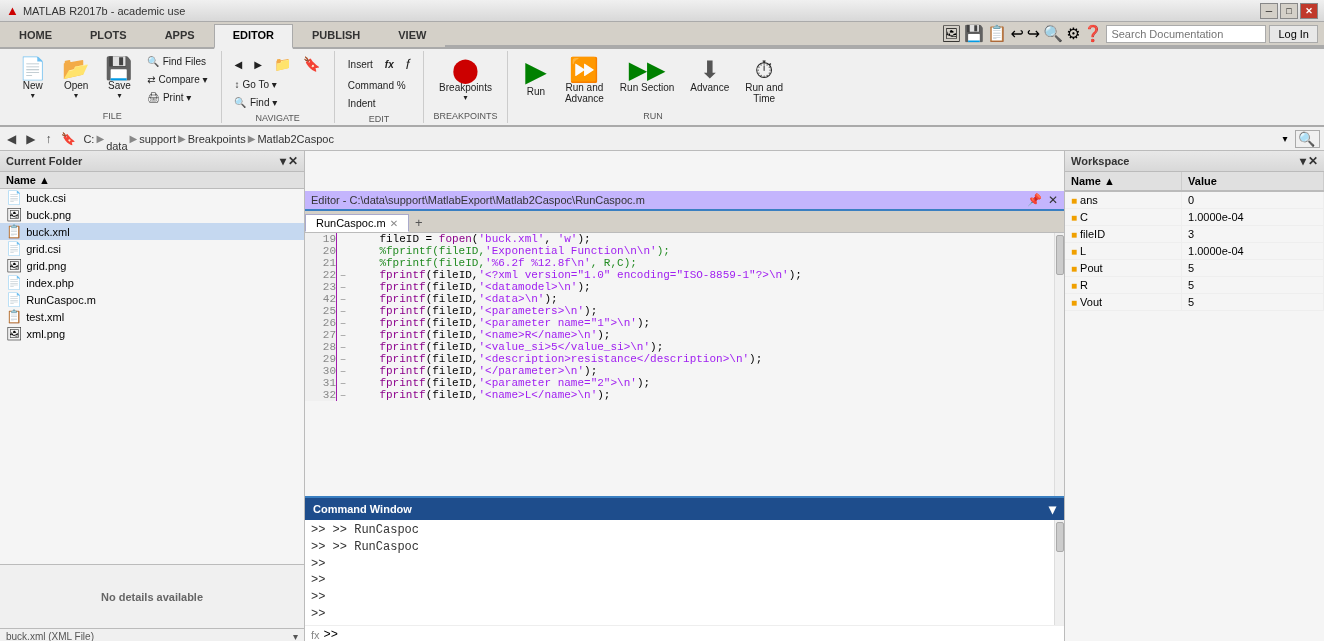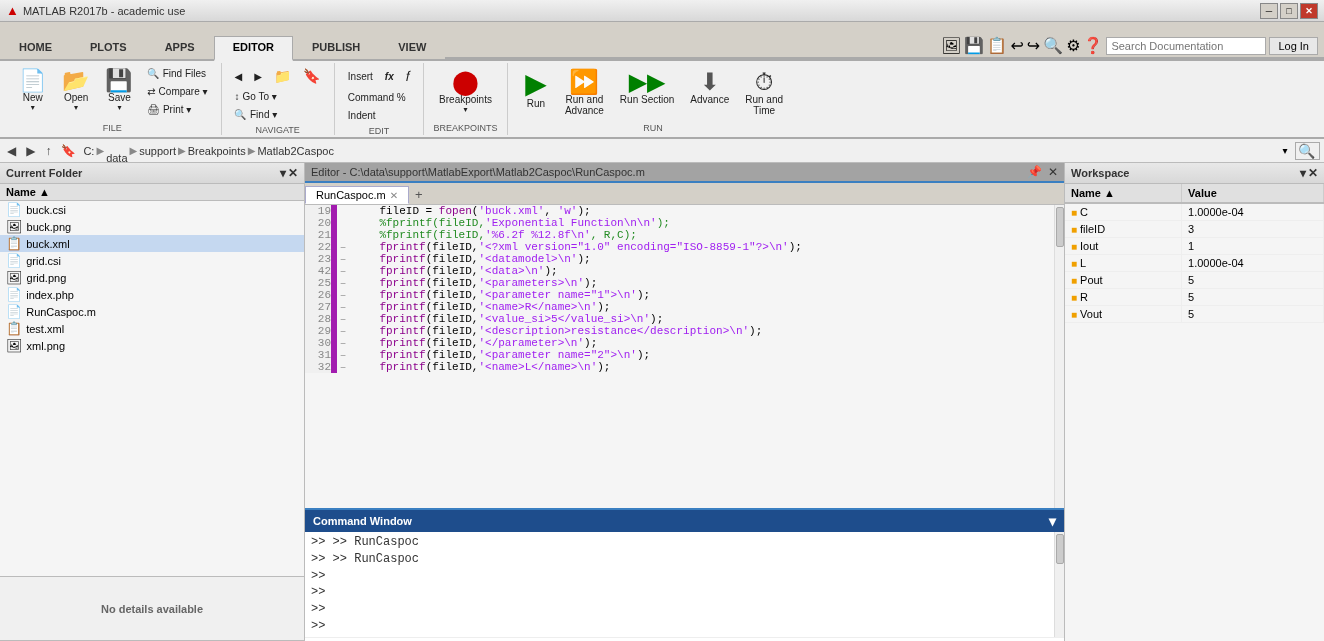--- a/index.html
+++ b/index.html
@@ -20,21 +20,21 @@
       width: 18px; height: 16px; font-size: 9px; display: flex; align-items: center; justify-content: center;
       background: #d4d0c8; border: 1px solid #888; cursor: pointer; font-weight: bold;
     }
     #titlebar .win-btn.close { background: #c0392b; color: white; }
 
     
     #ribbon-tabs {
       display: flex;
       background: #d4d0c8;
       border-bottom: 2px solid #aaa;
-      padding-top: 14px;
+      padding-top: 2px;
     }
     .ribbon-tab {
       padding: 4px 18px;
       font-size: 11px;
       font-weight: bold;
       color: #333;
       cursor: pointer;
       border: 1px solid transparent;
       border-bottom: none;
       background: #d4d0c8;
@@ -201,28 +201,29 @@
 
     
     #center-panel {
       flex: 1;
       display: flex;
       flex-direction: column;
       background: #f5f5f5;
       min-width: 0;
     }
     .editor-titlebar {
-      background: #a3a3a3;
+      background: #c4b5fd;
       border-bottom: 2px solid #3a7fc1;
       padding: 2px 6px;
       font-size: 11px;
       color: #333;
       display: flex;
       align-items: center;
       gap: 6px;
+      margin-top: 40px;
     }
     .editor-tab {
       background: #ccdded;
       border: 1px solid #aac;
       padding: 2px 10px;
       font-size: 11px;
       cursor: pointer;
       display: flex;
       align-items: center;
       gap: 4px;
@@ -231,21 +232,21 @@
     .editor-tab-add { cursor: pointer; padding: 2px 6px; color: #555; font-size: 13px; }
     .code-line { display: flex; border-bottom: 0; }
     .line-num {
       width: 32px;
       min-width: 32px;
       background: #f0f0f0;
       color: #888;
       text-align: right;
       padding-right: 0;
       padding-left: 4px;
-      border-right: 6px solid #a21caf;
+      border-right: 1px solid #a21caf;
       font-size: 11px;
       user-select: none;
       font-family: 'Courier New', monospace;
     }
     .line-dash {
       width: 12px;
       min-width: 12px;
       color: #999;
       text-align: center;
       font-size: 11px;
@@ -733,30 +734,30 @@
     <div style="overflow-y:auto;flex:1;">
       <table class="workspace-table">
         <thead>
           <tr>
             <th>Name ▲</th>
             <th>Value</th>
           </tr>
         </thead>
         <tbody>
           <tr class="list-item">
+            <td><span class="ws-icon">■</span><span>ans</span></td>
+            <td>0</td>
+          </tr>
+          <tr class="list-item">
             <td><span class="ws-icon">■</span><span>C</span></td>
             <td>1.0000e-04</td>
           </tr>
           <tr class="list-item">
             <td><span class="ws-icon">■</span><span>fileID</span></td>
             <td>3</td>
-          </tr>
-          <tr class="list-item">
-            <td><span class="ws-icon">■</span><span>Iout</span></td>
-            <td>1</td>
           </tr>
           <tr class="list-item">
             <td><span class="ws-icon">■</span><span>L</span></td>
             <td>1.0000e-04</td>
           </tr>
           <tr class="list-item">
             <td><span class="ws-icon">■</span><span>Pout</span></td>
             <td>5</td>
           </tr>
           <tr class="list-item">

